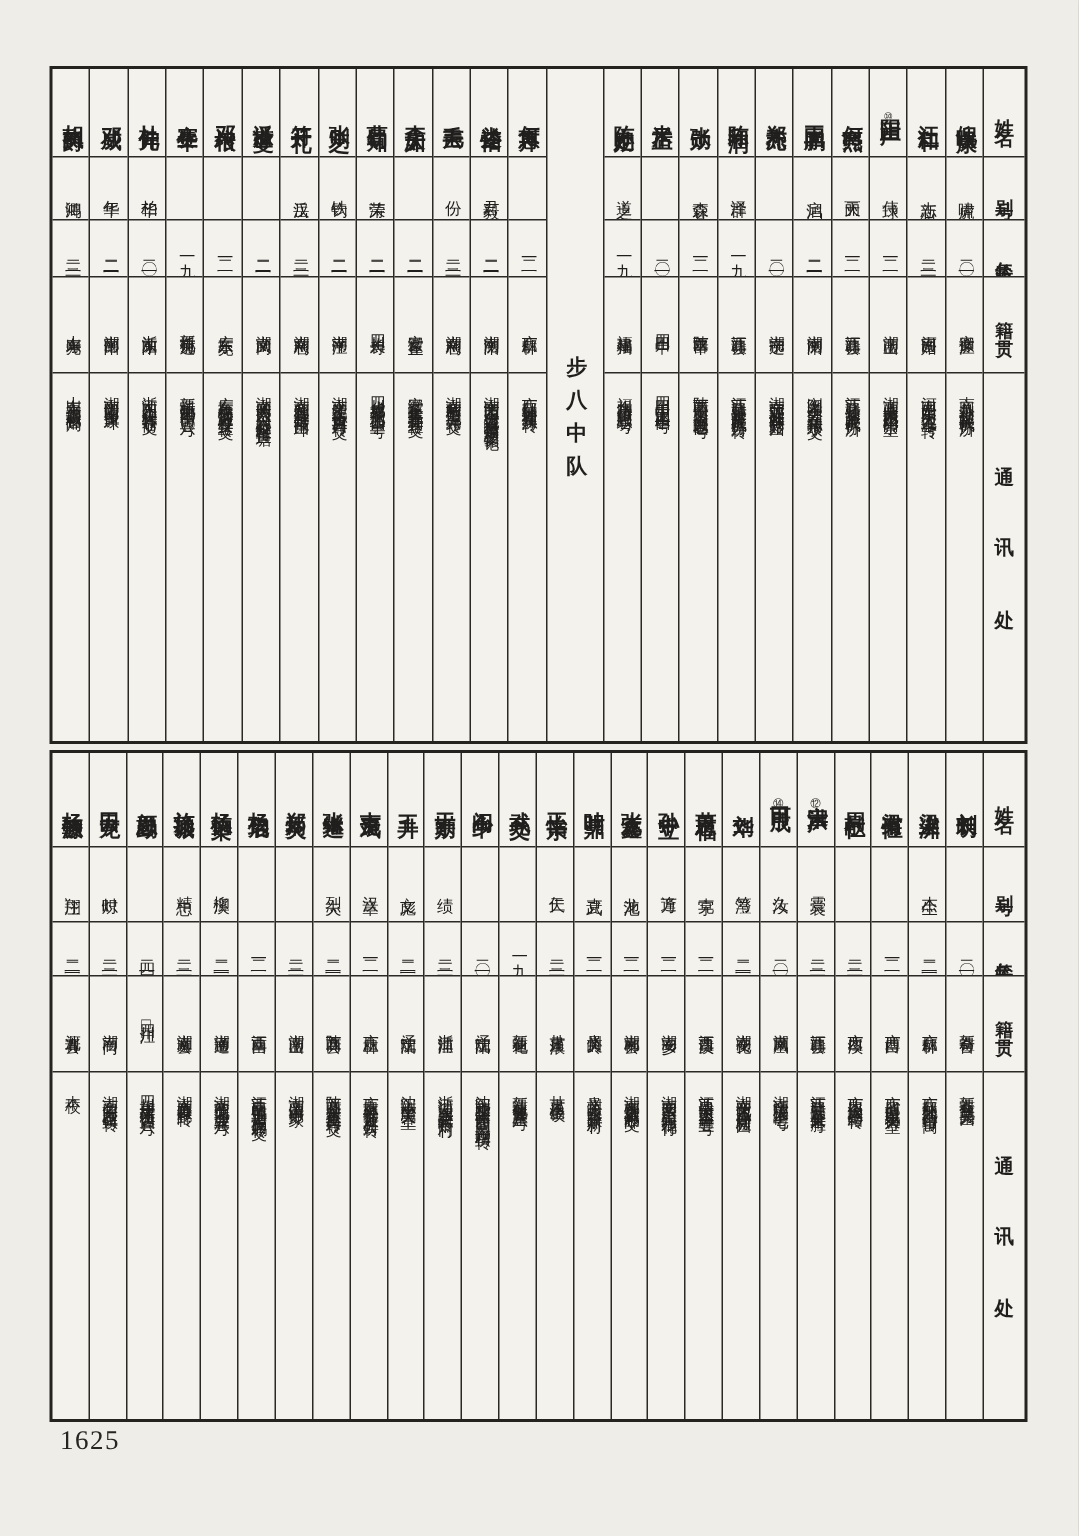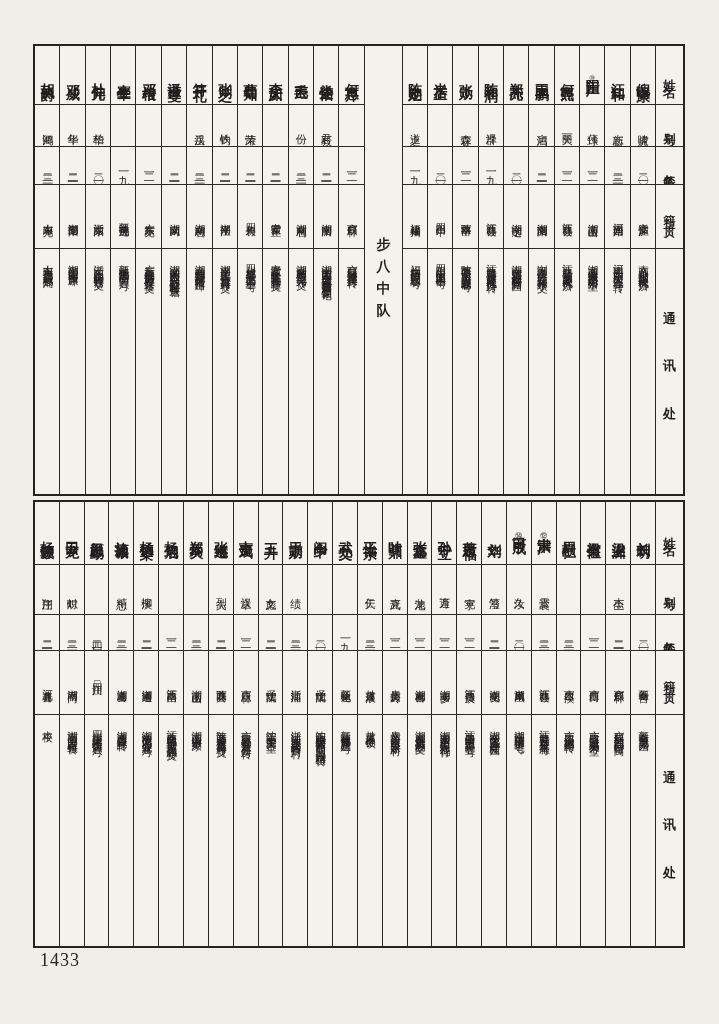--- a/index.html
+++ b/index.html
@@ -947,14 +947,14 @@
           <span class="vtext">二二</span>
         </div>
         <div class="cell r-origin">
           <span class="vtext">河北青县</span>
         </div>
         <div class="cell r-addr">
           <span class="vtext">本校</span>
         </div>
       </div>
     </div>
-  <div class="page-number">1433</div>
+  <div class="page-number">1625</div>
 </div>
 
 </body></html>

